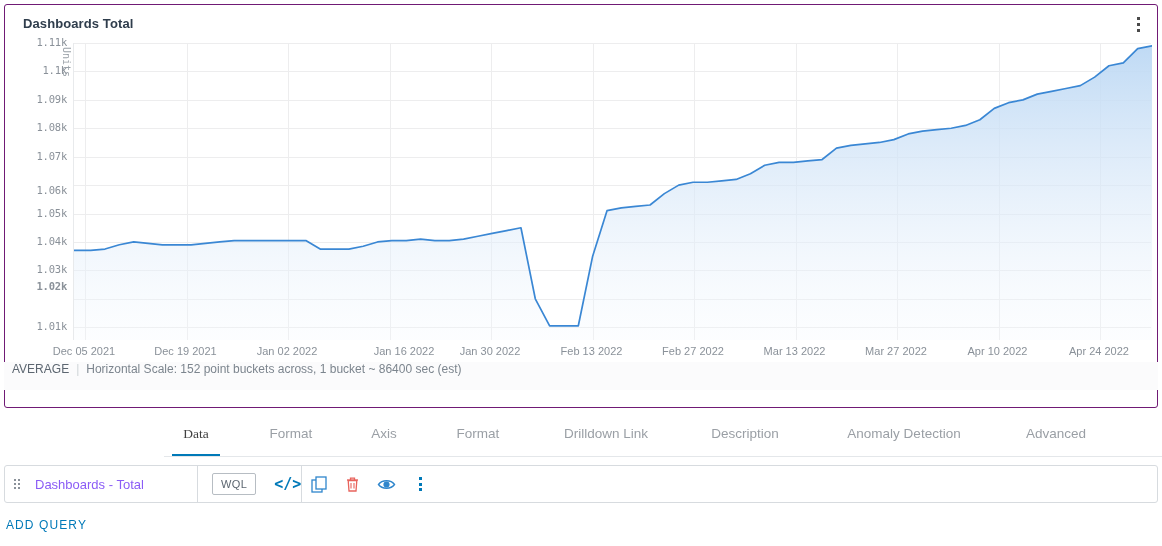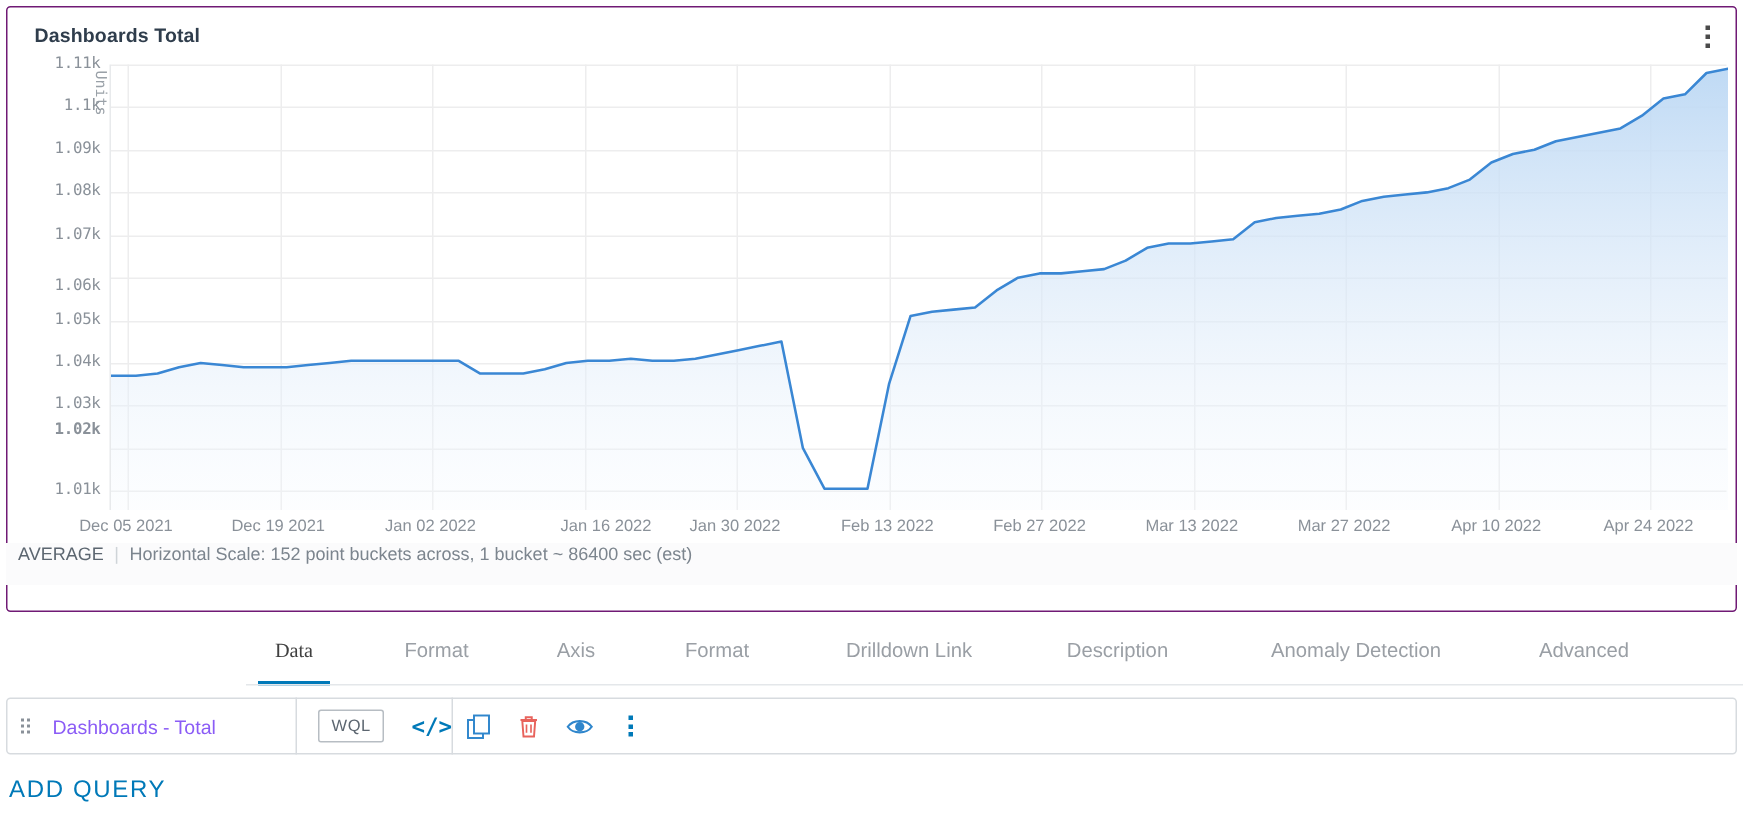--- a/index.html
+++ b/index.html
@@ -216,21 +216,21 @@
     display: flex; align-items: center; justify-content: space-around;
     border-left: 1px solid #d7dbdf;
   }
   .q-actions .act { cursor: pointer; display:flex; align-items:center; justify-content:center; width:22px; height:22px;}
   .kebab-q { display:flex; flex-direction: column; gap:2.5px; align-items:center;}
   .kebab-q i { width:3px; height:3px; background:#0079b8; display:block;}
 
   .add-query {
     position: absolute;
     left: 6px; top: 518px;
-    font-size: 16px;
+    font-size: 12px;
     color: #0079b8;
     letter-spacing: 1.1px;
     cursor: pointer;
   }
 </style>
 </head>
 <body>
 
 <div class="chart-card">
   <div class="chart-title">Dashboards Total</div>

